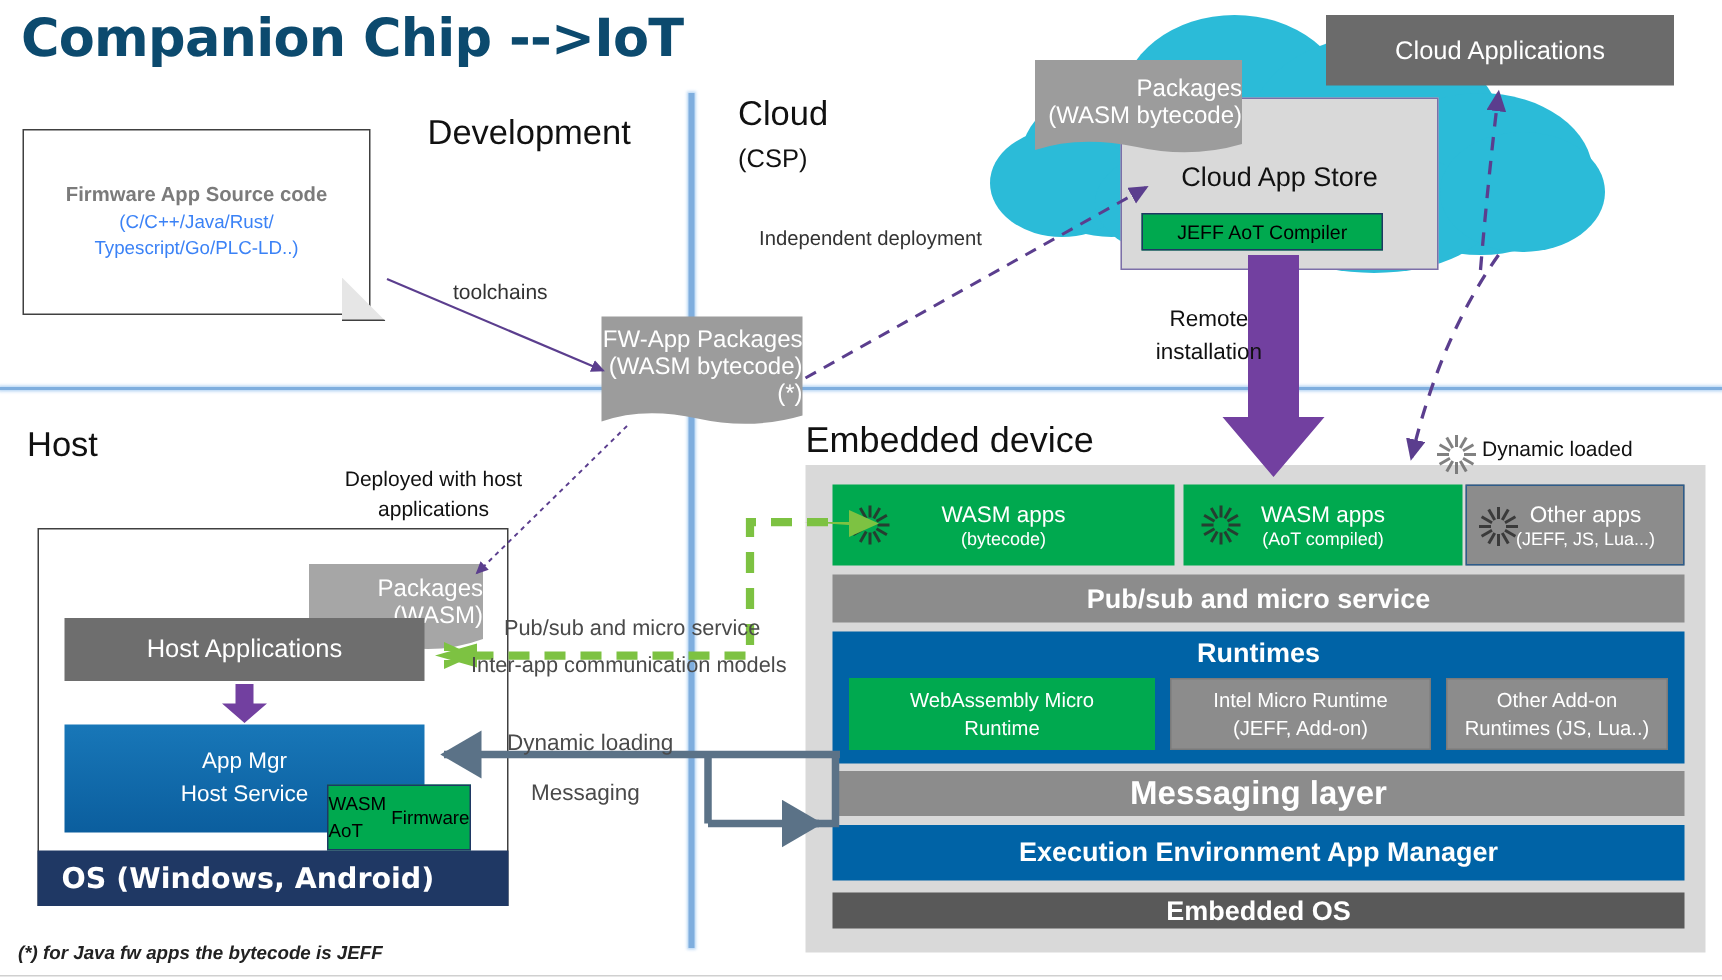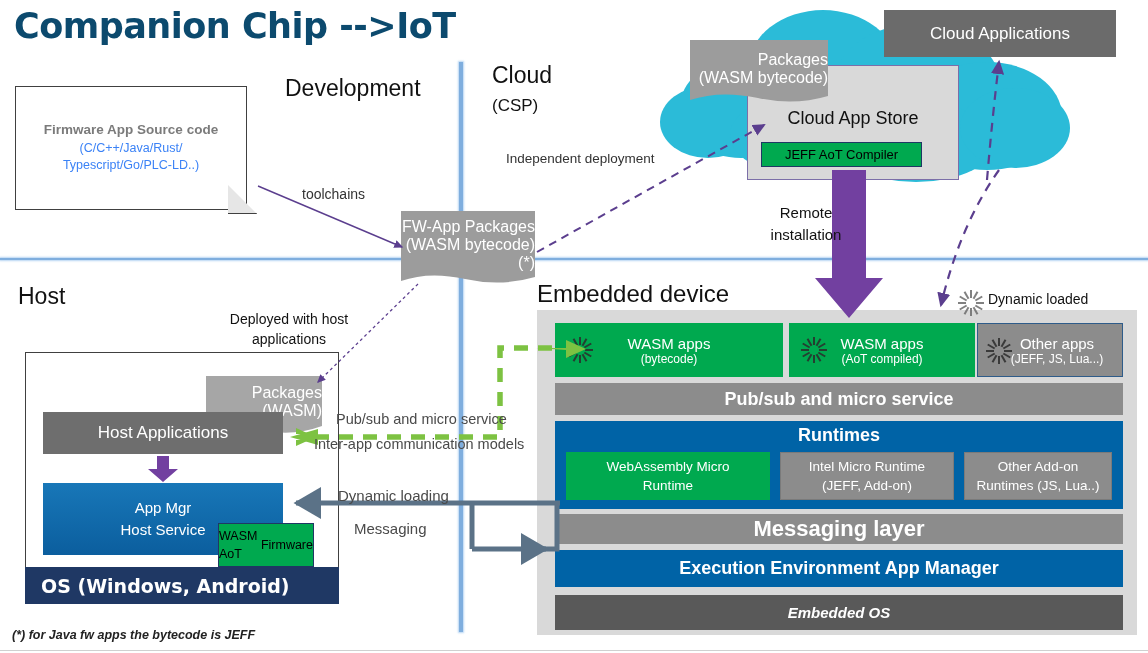--- a/index.html
+++ b/index.html
@@ -250,21 +250,21 @@
     </div>
     <div class="eb gray" style="left:427px;top:142px;width:148px;height:48px;flex-direction:column;font-size:13.5px;line-height:19px;border:1px solid #7A7A7A;">
       <div>Other Add-on</div>
       <div>Runtimes (JS, Lua..)</div>
     </div>
 
     <div class="eb gray bold" style="left:18px;top:204px;width:568px;height:30px;font-size:22px;">Messaging layer</div>
 
     <div class="eb blue bold" style="left:18px;top:240px;width:568px;height:37px;font-size:18px;">Execution Environment App Manager</div>
 
-    <div class="eb dgray bold" style="left:18px;top:285px;width:568px;height:35px;font-size:15px;font-style:italic;">Embedded OS</div>
+    <div class="eb dgray bold" style="left:18px;top:285px;width:568px;height:24px;font-size:18px;">Embedded OS</div>
   </div>
 
   <svg class="abs" style="left:0;top:0;" width="1148" height="653" viewBox="0 0 1148 653">
     <defs>
       <marker id="mk-purple" markerWidth="7" markerHeight="7" refX="5.5" refY="3" orient="auto">
         <path d="M0 0 L6.5 3 L0 6 Z" fill="#5B3E8E"></path>
       </marker>
       <marker id="mk-purple2" markerWidth="7" markerHeight="7" refX="5.5" refY="3" orient="auto">
         <path d="M0 0 L6.5 3 L0 6 Z" fill="#5B3E8E"></path>
       </marker>

